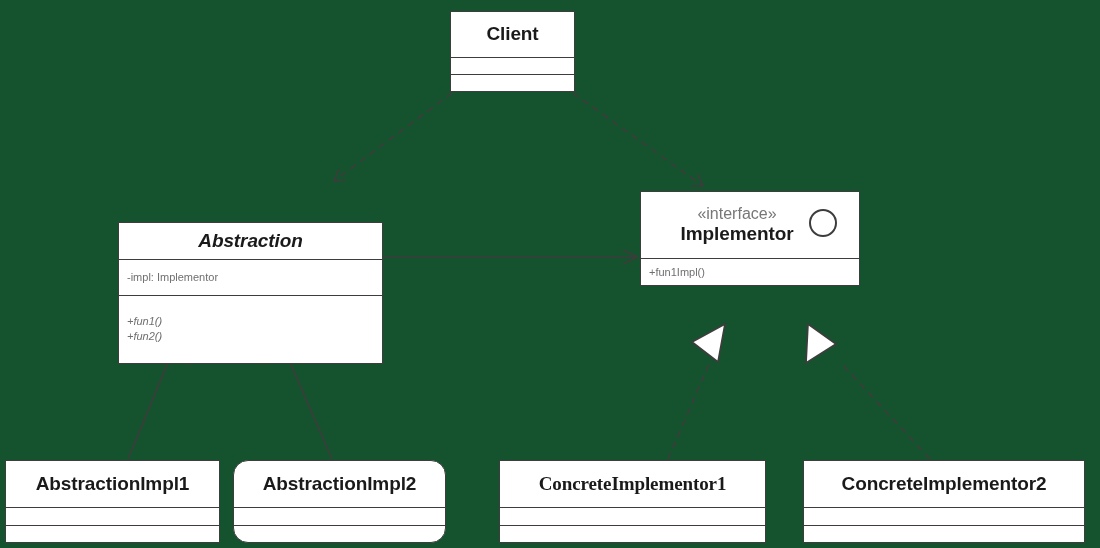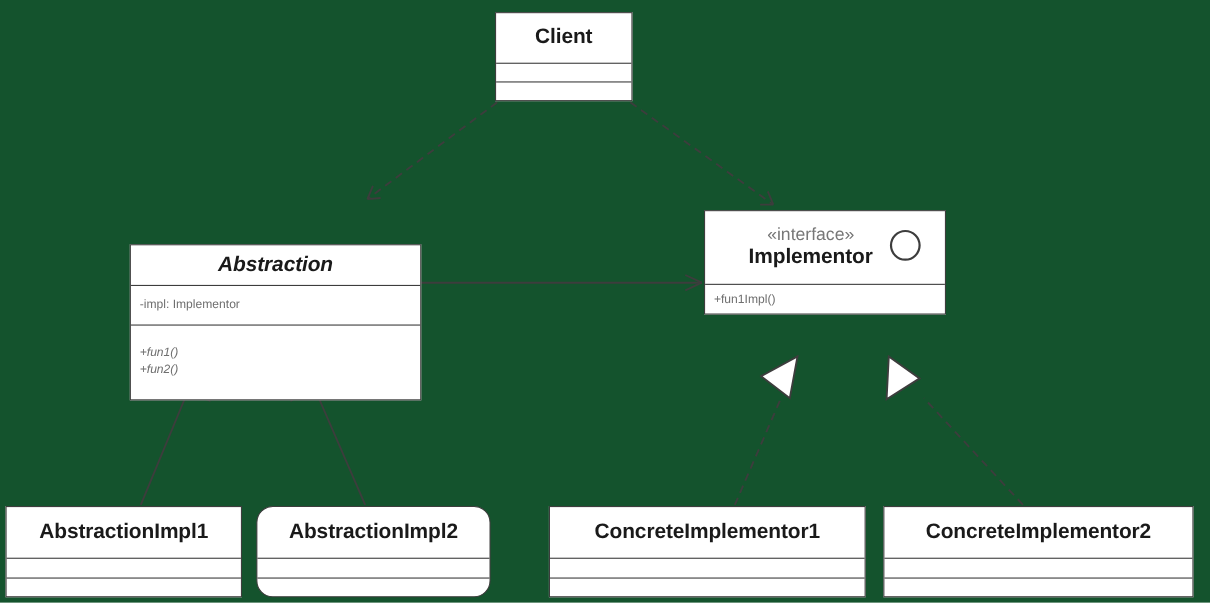--- a/index.html
+++ b/index.html
@@ -189,21 +189,21 @@
   </div>
 
   <div class="uml-class" id="cls-abstraction-impl-2" style="left:233px; top:460px; width:213px; height:83px;border-radius:15px;">
     <div class="compartment title-compartment" style="height:47px;">
       <div class="cls-title">AbstractionImpl2</div>
     </div>
     <div class="compartment divided empty-compartment" style="height:18px;"></div>
     <div class="compartment divided empty-compartment" style="flex:1;"></div>
   </div>
 
-  <div class="uml-class" id="cls-concrete-implementor-1" style="left:499px; top:460px; width:288px; height:83px;">
+  <div class="uml-class" id="cls-concrete-implementor-1" style="left:499px; top:460px; width:267px; height:83px;font-family:Liberation Serif, serif;">
     <div class="compartment title-compartment" style="height:47px;">
       <div class="cls-title">ConcreteImplementor1</div>
     </div>
     <div class="compartment divided empty-compartment" style="height:18px;"></div>
     <div class="compartment divided empty-compartment" style="flex:1;"></div>
   </div>
 
   <div class="uml-class" id="cls-concrete-implementor-2" style="left:803px; top:460px; width:282px; height:83px;">
     <div class="compartment title-compartment" style="height:47px;">
       <div class="cls-title">ConcreteImplementor2</div>

